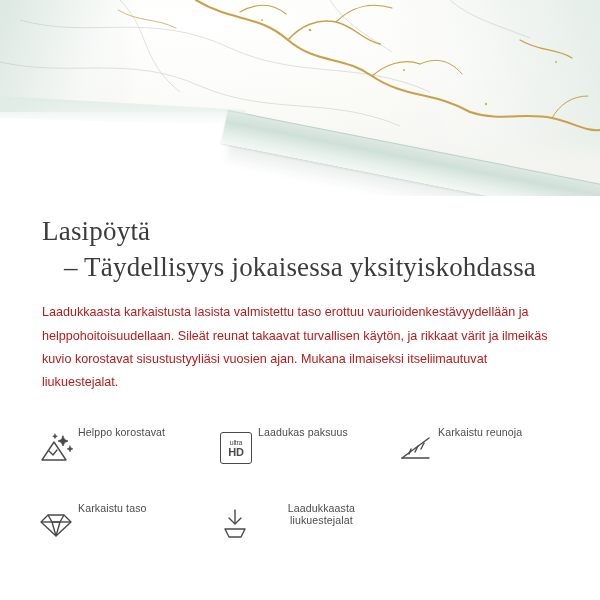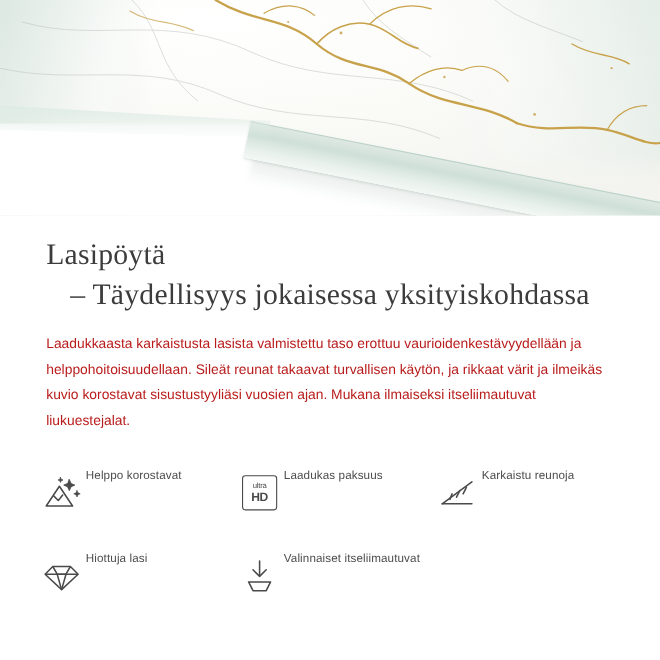--- a/index.html
+++ b/index.html
@@ -292,29 +292,29 @@
     <div class="feature">
       <div class="feature-icon">
         <svg width="40" height="34" viewBox="0 0 40 34" fill="none" stroke="#4a4a4a" stroke-width="1.4" stroke-linejoin="round">
           <path d="M12,8 H28 L35,15 L20,29 L5,15 Z"></path>
           <path d="M5,15 H35"></path>
           <path d="M12,8 L16,15 L20,29"></path>
           <path d="M28,8 L24,15 L20,29"></path>
           <path d="M16,15 H24"></path>
         </svg>
       </div>
-      <div class="feature-label">Hiottuja lasi</div>
+      <div class="feature-label">Karkaistu taso</div>
     </div>
 
     <div class="feature">
       <div class="feature-icon">
         <svg width="40" height="36" viewBox="0 0 40 36" fill="none" stroke="#4a4a4a" stroke-width="1.4" stroke-linejoin="round" stroke-linecap="round">
           <path d="M20,4 V17"></path>
           <path d="M14,12 L20,18 L26,12"></path>
           <path d="M10,23 H30 L26,31 H14 Z"></path>
         </svg>
       </div>
-      <div class="feature-label">Valinnaiset itseliimautuvat</div>
+      <div class="feature-label">Laadukkaasta liukuestejalat</div>
     </div>
 
 
   </div>
 </div>
 
 </body></html>

